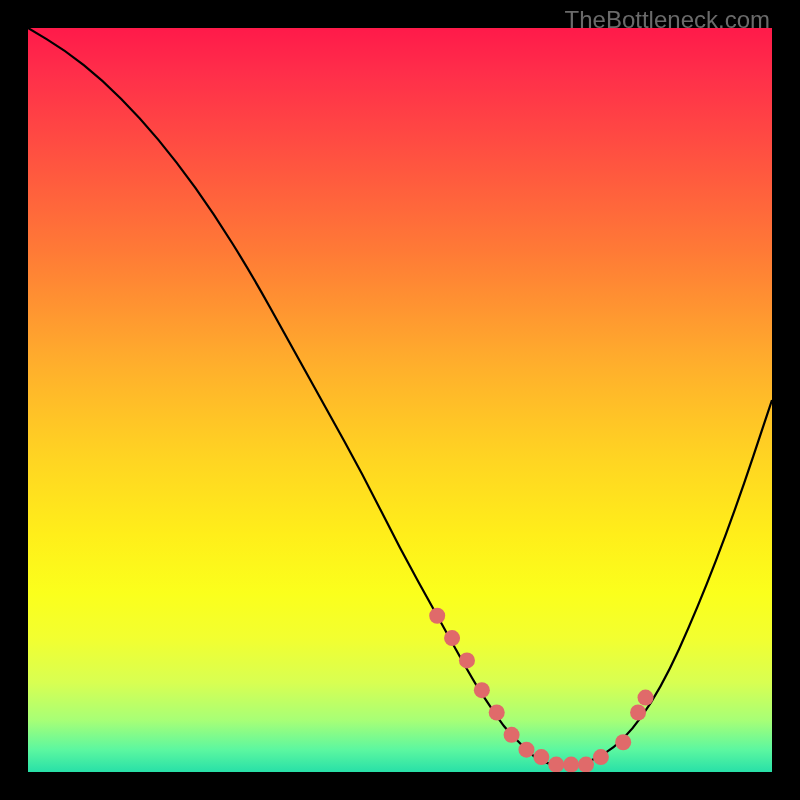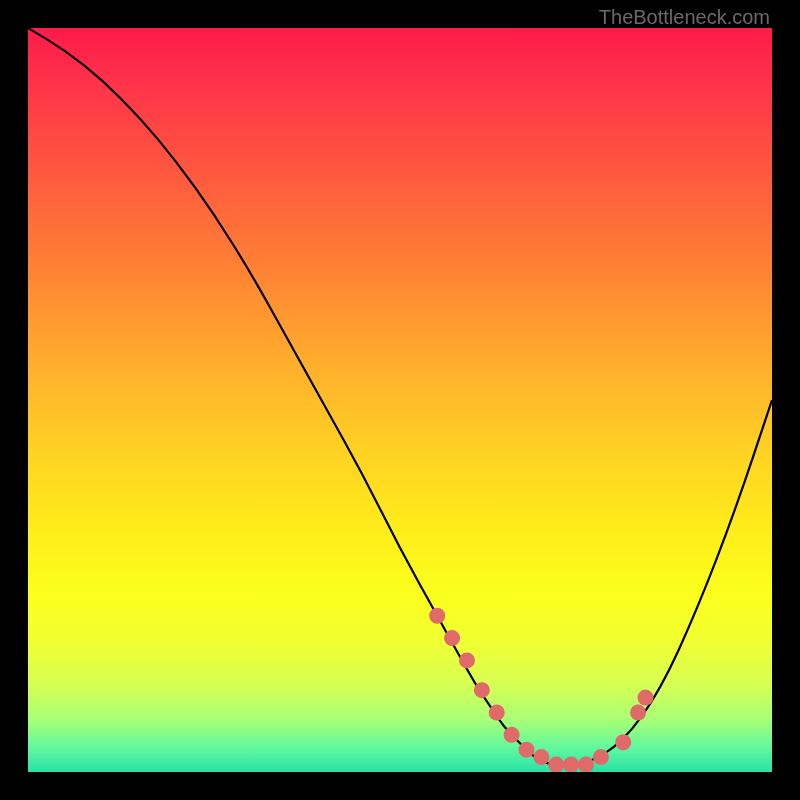--- a/index.html
+++ b/index.html
@@ -9,21 +9,21 @@
     height: 800px;
     background: #000;
     position: relative;
     font-family: Arial, sans-serif;
   }
   .attribution {
     position: absolute;
     top: 6px;
     right: 30px;
     color: #6a6a6a;
-    font-size: 20px;
+    font-size: 24px;
     font-weight: 500;
     z-index: 10;
   }
   .plot-area {
     position: absolute;
     top: 28px;
     left: 28px;
     width: 744px;
     height: 744px;
     overflow: hidden;

